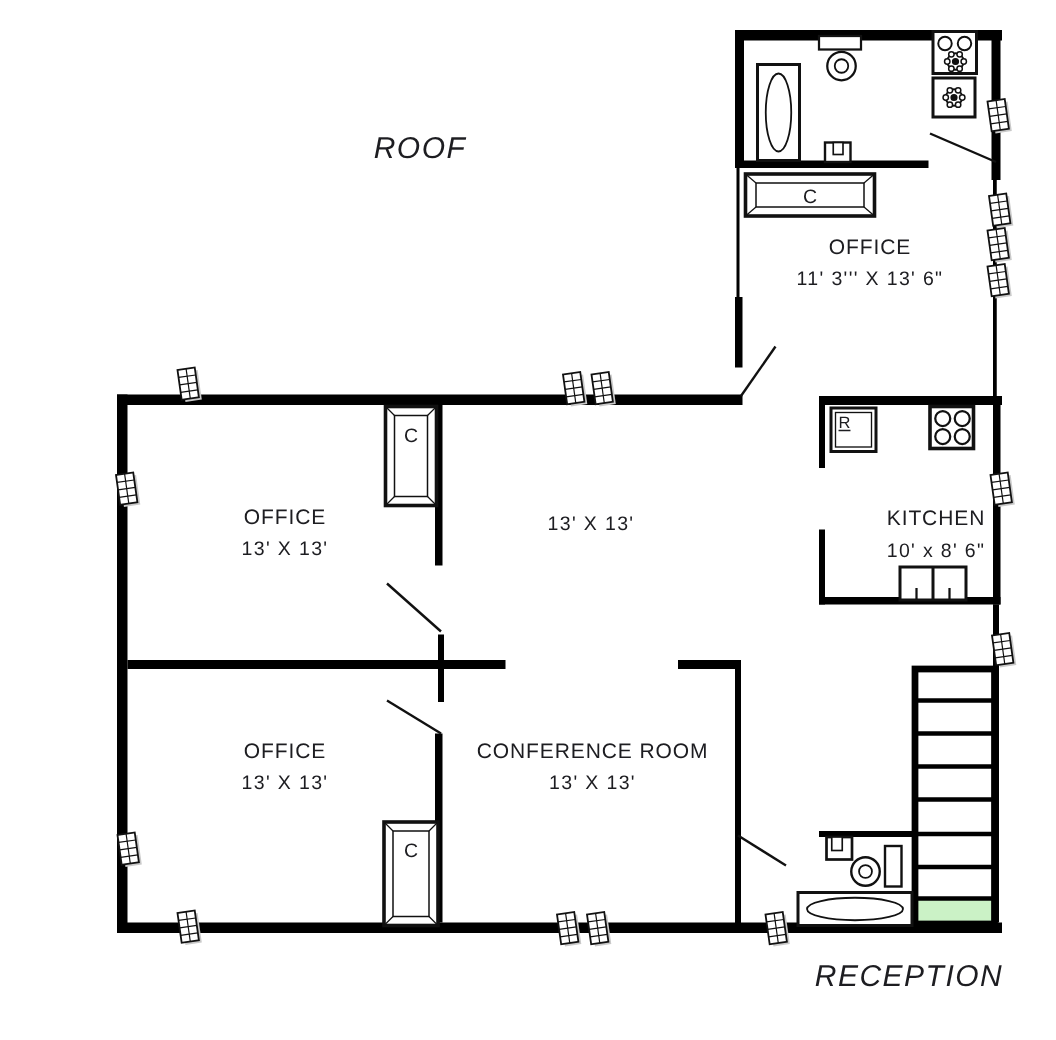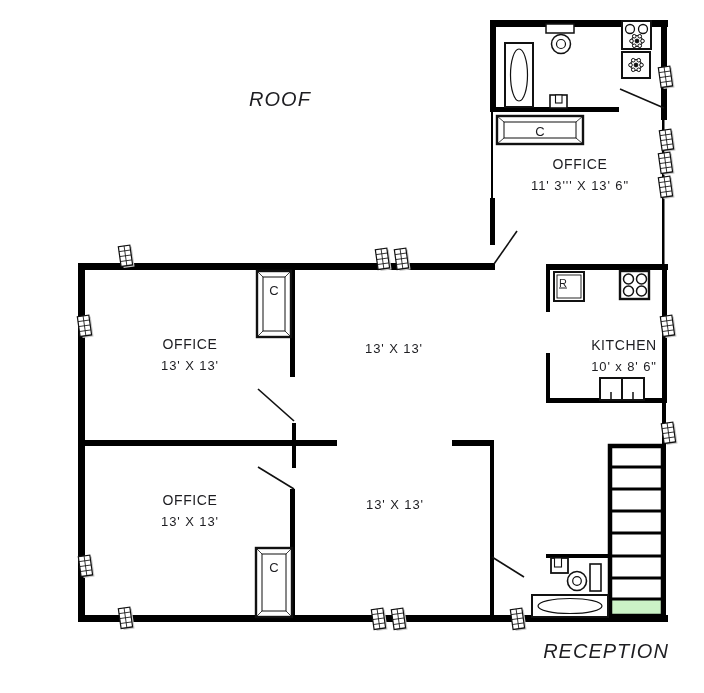--- a/index.html
+++ b/index.html
@@ -229,20 +229,21 @@
     <div class="room-name">KITCHEN</div>
     <div class="room-dims">10' x 8' 6"</div>
   </div>
 
   <div class="lbl" style="left:190px;top:492px;">
     <div class="room-name">OFFICE</div>
     <div class="room-dims">13' X 13'</div>
   </div>
 
   <div class="lbl" style="left:395px;top:492px;">
+    <div class="room-name">CONFERENCE ROOM</div>
     <div class="room-dims">13' X 13'</div>
   </div>
 
   <div class="lbl zone" style="left:606px;top:640px;">RECEPTION</div>
 
   <div class="fixlbl" style="left:540px;top:131px;">C</div>
   <div class="fixlbl" style="left:274px;top:290px;">C</div>
   <div class="fixlbl" style="left:274px;top:567px;">C</div>
   <div class="fixlbl small underline" style="left:563px;top:283px;">R</div>
 

